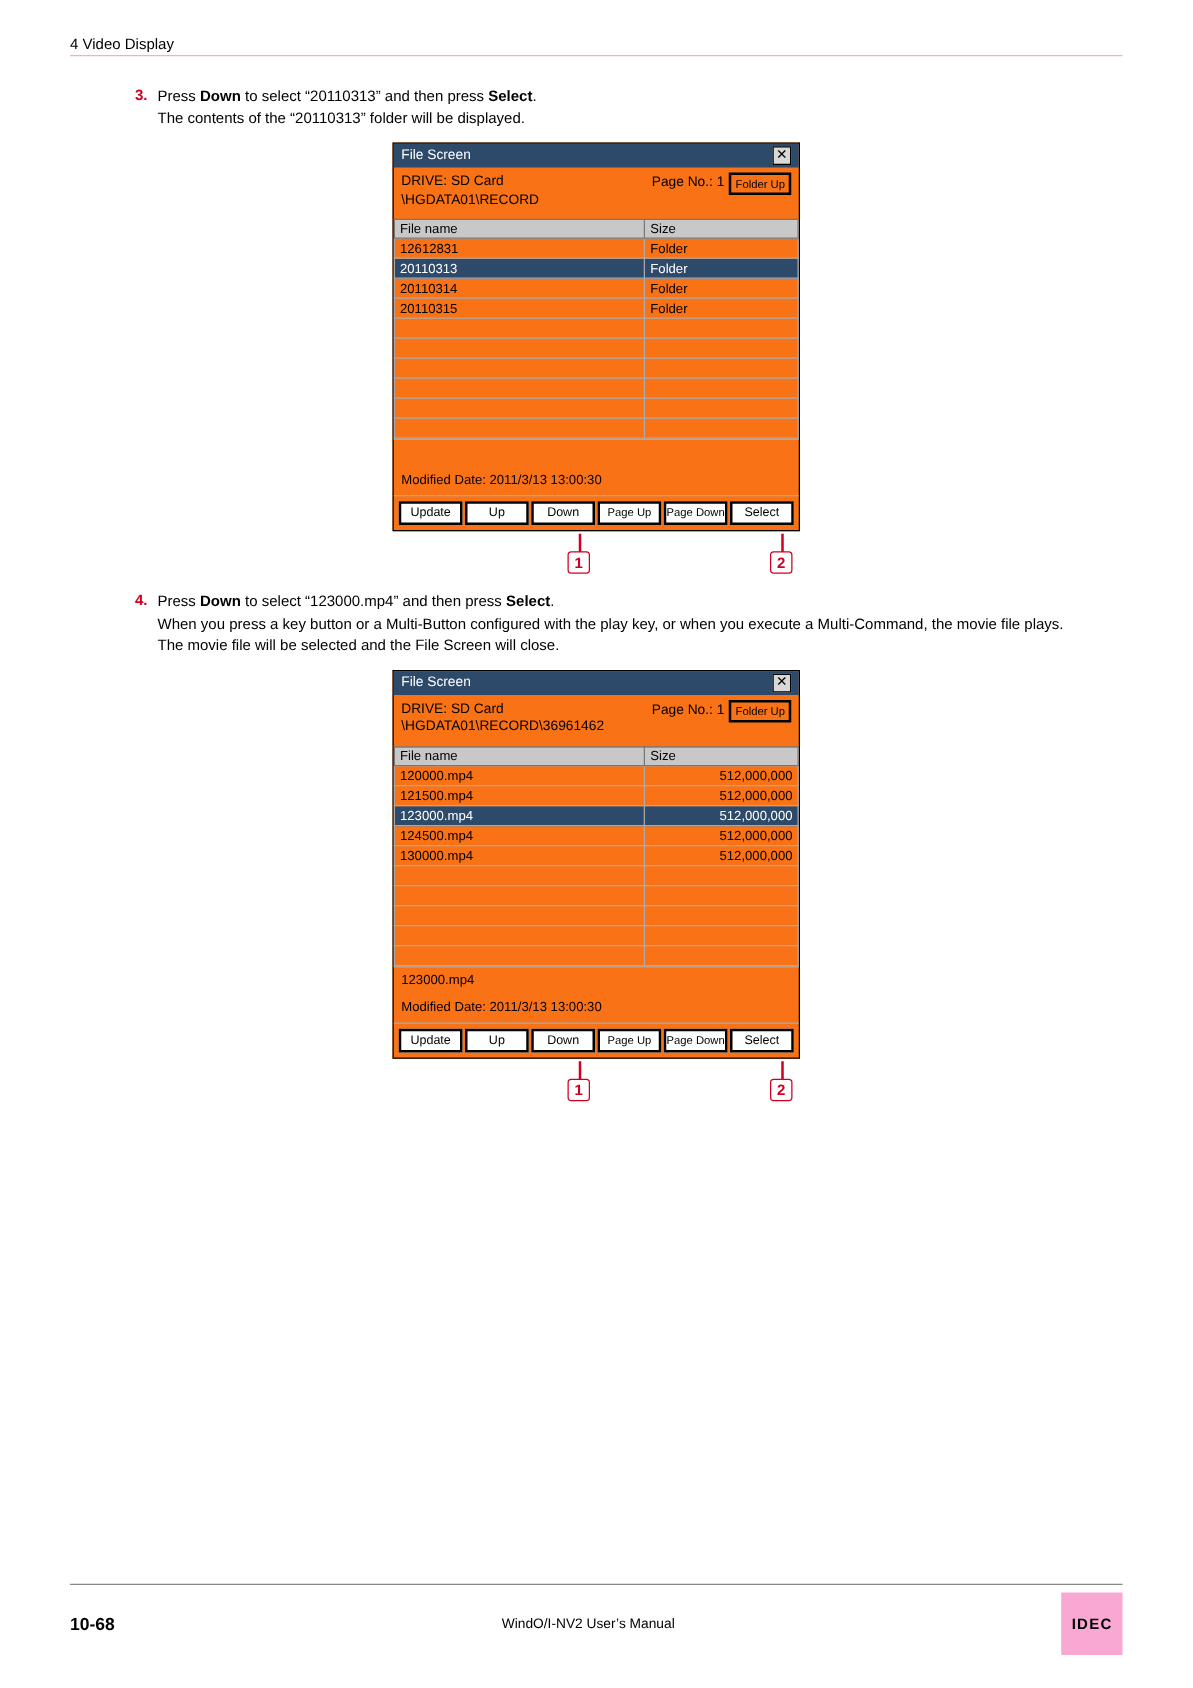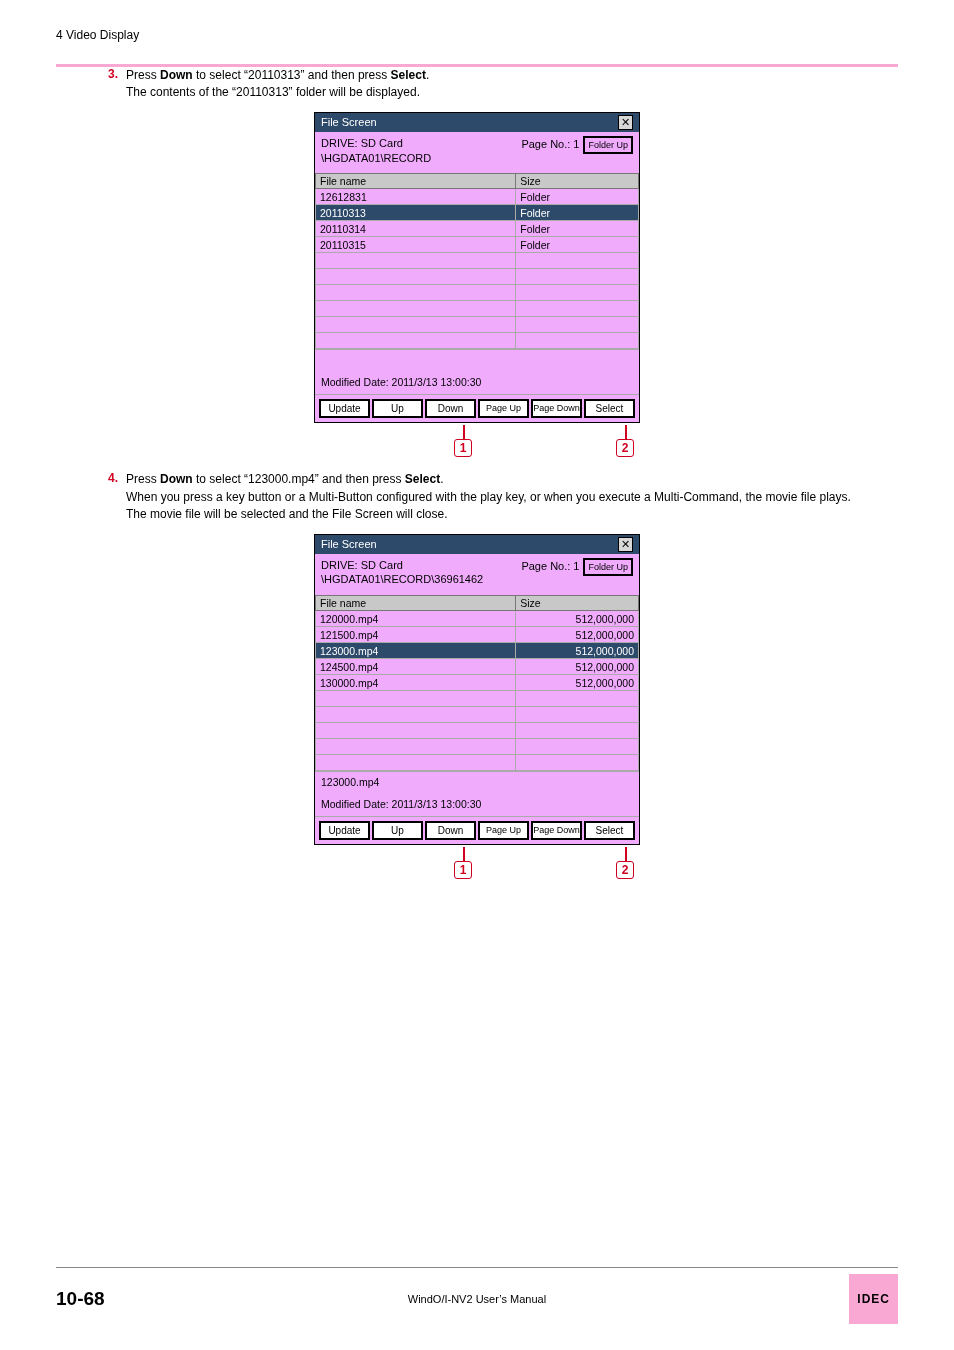--- a/index.html
+++ b/index.html
@@ -10,22 +10,23 @@
     width: 954px;
     height: 1350px;
     position: relative;
     background: #fff;
   }
   .page {
     padding: 28px 56px 0 56px;
   }
   .header {
     font-size: 12px;
-    padding-bottom: 22px;
-    border-bottom: 3px solid #f9a8d4;
+    padding-bottom: 2px;
+    border-bottom: 1px solid #f9a8d4;
+    margin-bottom: 24px;
   }
   .step {
     margin-left: 52px;
     margin-bottom: 10px;
   }
   .step-line {
     display: flex;
     align-items: flex-start;
   }
   .step-num {
@@ -45,21 +46,21 @@
   .bold { font-weight: bold; }
 
   
   .filescreen-wrap {
     width: 326px;
     margin: 8px auto 20px auto;
     position: relative;
   }
   .filescreen {
     border: 1px solid #000;
-    background: #f0abfc;
+    background: #f97316;
   }
   .fs-title {
     background: #2e4a6a;
     color: #fff;
     font-size: 11px;
     padding: 2px 6px;
     display: flex;
     align-items: center;
     justify-content: space-between;
   }
@@ -171,21 +172,21 @@
     bottom: 26px;
     left: 56px;
     right: 56px;
     display: flex;
     align-items: center;
     justify-content: space-between;
     border-top: 1px solid #888;
     padding-top: 6px;
     font-size: 11px;
   }
-  .page-num { font-weight: bold; font-size: 19px; }
+  .page-num { font-weight: bold; font-size: 14px; }
   .manual-title { text-align: center; flex: 1; }
   .brand {
     background: #f9a8d4;
     padding: 18px 8px;
     font-weight: bold;
     letter-spacing: 1px;
     font-size: 12px;
   }
 </style>
 </head>

